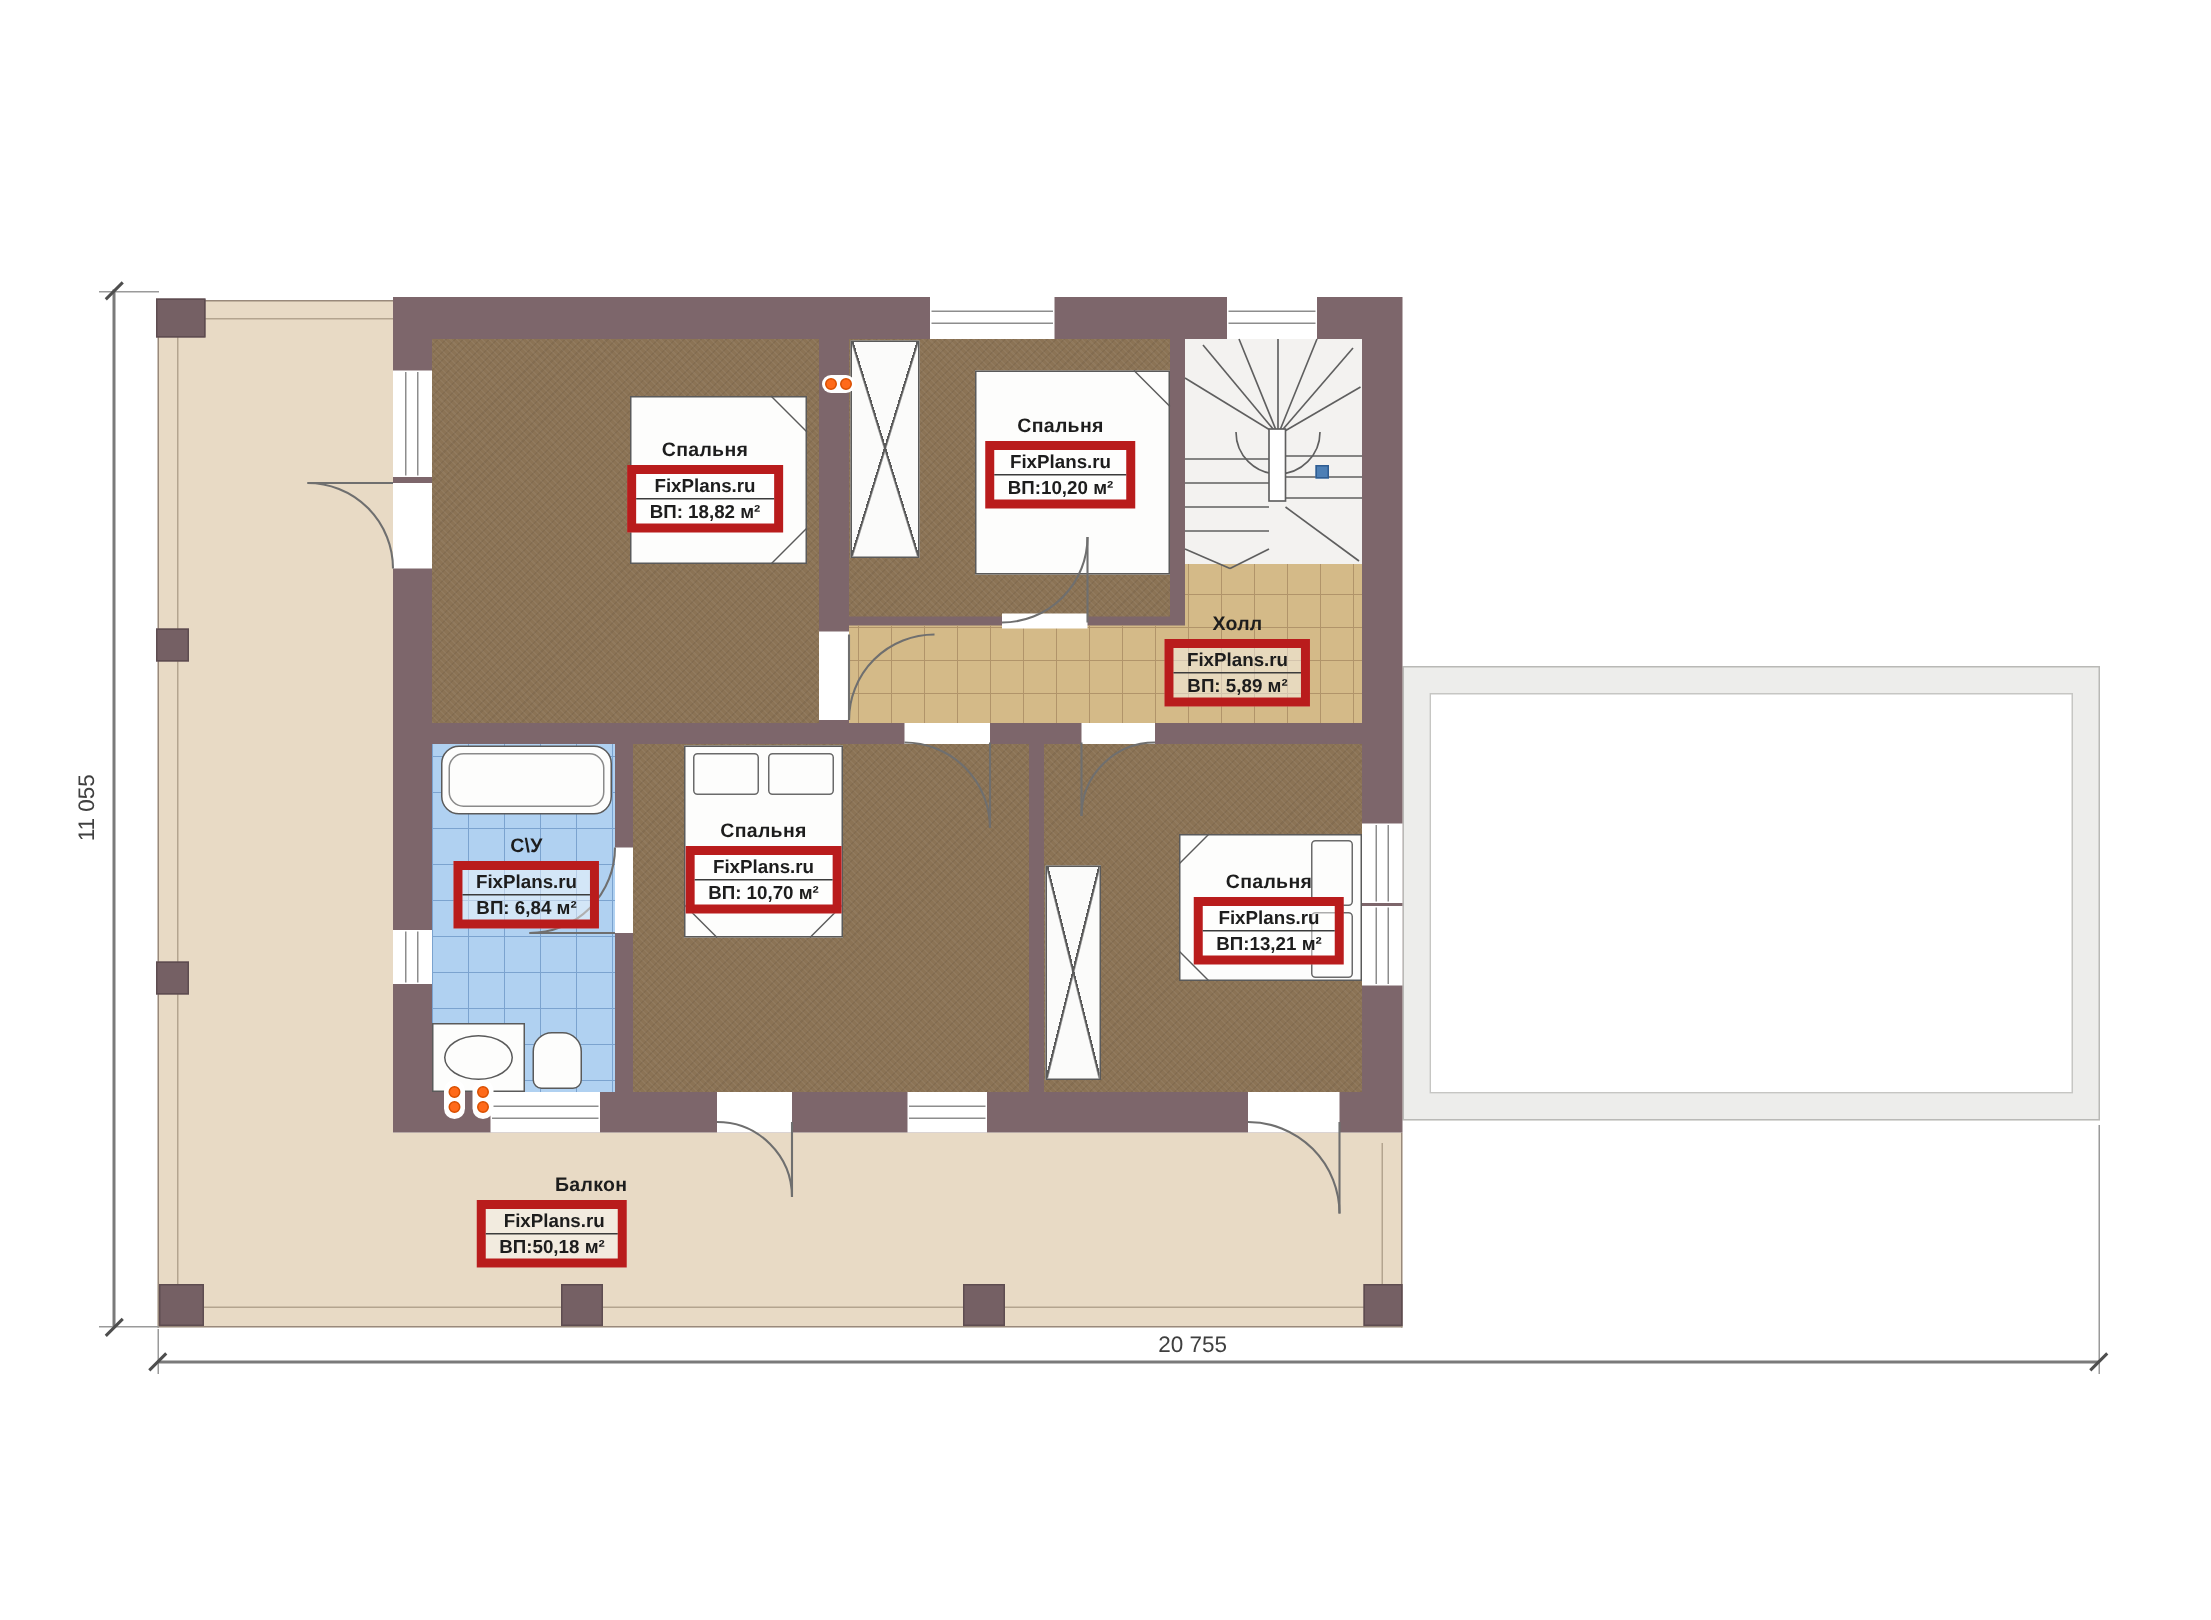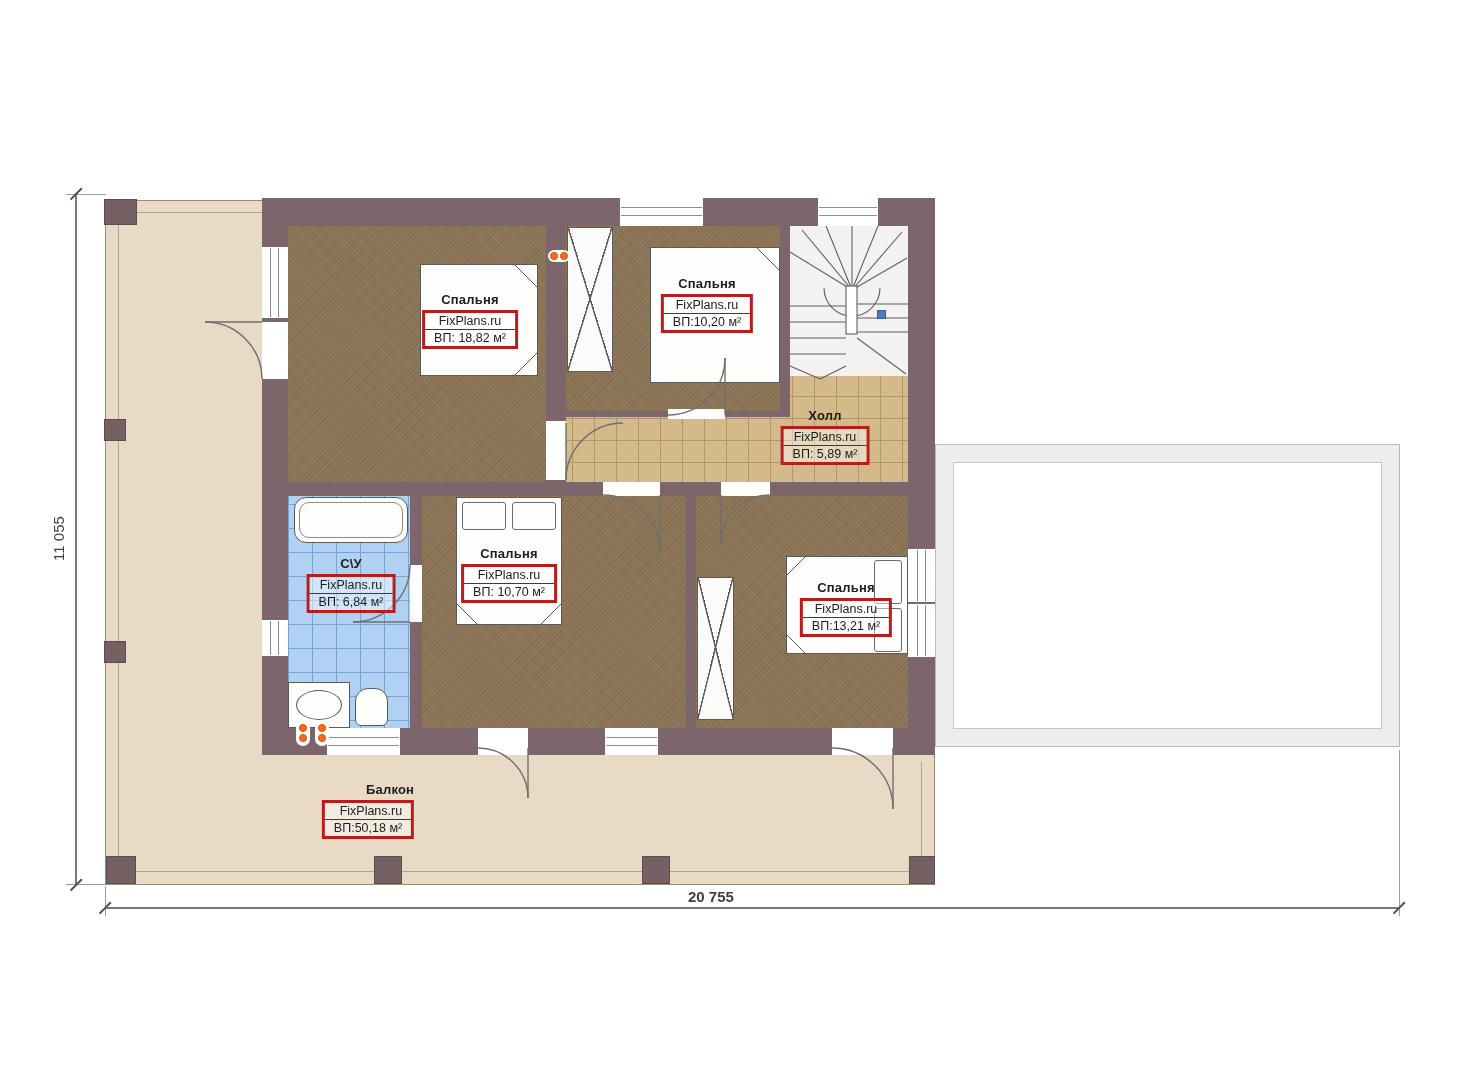--- a/index.html
+++ b/index.html
@@ -45,21 +45,21 @@
   .socket{background:#fff;border-radius:7px;display:flex;align-items:center;justify-content:center;gap:2px;}
   .socket.v{flex-direction:column;}
   .sdot{width:8px;height:8px;border-radius:50%;background:#ff6a1a;border:1px solid #d94f00;box-sizing:border-box;}
   .bluemark{background:#4d7fb5;border:1px solid #2f5d92;box-sizing:border-box;}
   
   .roof-outer{background:#ededeb;border:1px solid #b9b9b6;box-sizing:border-box;}
   .roof-inner{background:#ffffff;border:1px solid #c6c6c3;box-sizing:border-box;}
   
   .rlabel{transform:translateX(-50%);text-align:center;z-index:6;white-space:nowrap;}
   .rname{font-weight:bold;font-size:13px;color:#1d1d1d;margin-bottom:3px;letter-spacing:.2px;}
-  .rbox{display:inline-block;border:3px solid #b91c1c;background:rgba(255,255,255,.45);}
+  .rbox{display:inline-block;border:6px solid #b91c1c;background:rgba(255,255,255,.45);font-weight:bold;}
   .rbrand{padding:1px 9px;border-bottom:1px solid #3c3c3c;font-size:12.5px;color:#1d1d1d;}
   .rarea{padding:1px 9px;font-size:12.5px;color:#1d1d1d;}
   
   .dimline{background:#7a7a7a;}
   .extline{background:#9a9a9a;}
   .tick{width:16px;height:1.5px;background:#4e4e4e;transform:rotate(-45deg);}
   .dimtext{font-size:15px;color:#3f3f3f;}
   svg.overlay{position:absolute;left:0;top:0;z-index:5;pointer-events:none;}
   .z1{z-index:1}.z2{z-index:2}.z3{z-index:3}.z4{z-index:4}.z6{z-index:6}
 </style>
@@ -257,15 +257,15 @@
   <div class="abs extline" style="left:66px;top:884px;width:40px;height:1px;"></div>
   <div class="abs tick" style="left:68px;top:193px;"></div>
   <div class="abs tick" style="left:68px;top:884px;"></div>
   <div class="abs dimtext" style="left:18px;top:530px;width:80px;text-align:center;transform:rotate(-90deg);">11 055</div>
 
   <div class="abs dimline" style="left:105px;top:907px;width:1295px;height:1.5px;"></div>
   <div class="abs extline" style="left:105px;top:886px;width:1px;height:30px;"></div>
   <div class="abs extline" style="left:1399px;top:750px;width:1px;height:166px;"></div>
   <div class="abs tick" style="left:97px;top:907px;"></div>
   <div class="abs tick" style="left:1391px;top:907px;"></div>
-  <div class="abs dimtext" style="left:688px;top:888px;width:130px;text-align:left;font-weight:bold;">20 755</div>
+  <div class="abs dimtext" style="left:688px;top:888px;width:130px;text-align:right;">20 755</div>
 
 </div>
 
 </body></html>

